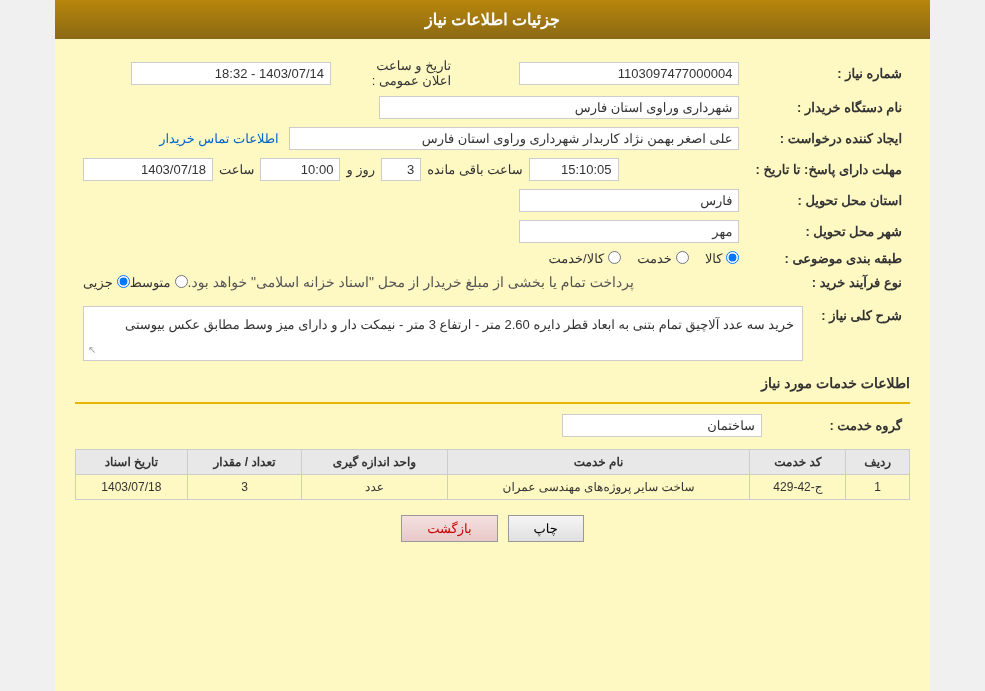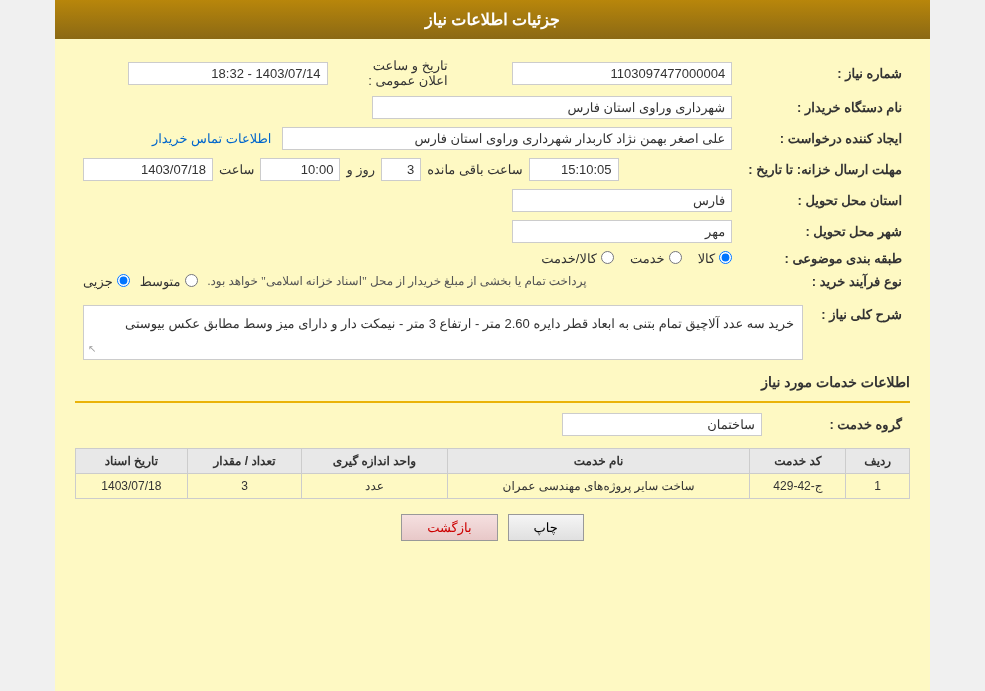--- a/index.html
+++ b/index.html
@@ -174,21 +174,21 @@
     .row-inline {
       display: flex;
       align-items: center;
       gap: 6px;
       flex-direction: row-reverse;
     }
 
     .noaveen-row {
       display: flex;
       align-items: center;
-      gap: 10px;
+      gap: 0;
       flex-direction: row-reverse;
     }
   </style>
 </head>
 <body>
 
 <div class="page-container">
 
   <div class="header-bar">
     <span>جزئیات اطلاعات نیاز</span>
@@ -220,21 +220,21 @@
       <tr>
         <td class="label-cell">ایجاد کننده درخواست :</td>
         <td colspan="3" class="value-cell">
           <span class="input-box" style="width:450px;">علی اصغر بهمن نژاد کاربدار  شهرداری وراوی استان فارس</span>
           &nbsp;
           <a class="blue-link">اطلاعات تماس خریدار</a>
         </td>
       </tr>
 
       <tr>
-        <td class="label-cell">مهلت ارسال خزانه: تا تاریخ :</td>
+        <td class="label-cell">مهلت دارای پاسخ: تا تاریخ :</td>
         <td colspan="3" class="value-cell">
           <div class="row-inline">
             <span class="input-box input-small">1403/07/18</span>
             <span>ساعت</span>
             <span class="input-box" style="width:80px;">10:00</span>
             <span>روز و</span>
             <span class="input-box" style="width:40px;">3</span>
             <span>ساعت باقی مانده</span>
             <span class="input-box" style="width:90px;">15:10:05</span>
           </div>
@@ -280,21 +280,21 @@
         <td colspan="3" class="value-cell">
           <div class="noaveen-row">
             <span class="radio-item">
               <input type="radio" name="nooe" checked="" style="">
               <span>جزیی</span>
             </span>
             <span class="radio-item">
               <input type="radio" name="nooe" style="">
               <span>متوسط</span>
             </span>
-            <span style="font-size:12px; color:#555; margin-right:8px;font-family:Liberation Serif, serif;">پرداخت تمام یا بخشی از مبلغ خریدار از محل "اسناد خزانه اسلامی" خواهد بود.</span>
+            <span style="font-size:14px; color:#555; margin-right:8px;">پرداخت تمام یا بخشی از مبلغ خریدار از محل "اسناد خزانه اسلامی" خواهد بود.</span>
           </div>
         </td>
       </tr>
     </tbody>
       </table>
 
     <table class="info-table">
       <tbody>
           <tr>
         <td class="label-cell" style="vertical-align:top; padding-top:6px;">شرح کلی نیاز :</td>

